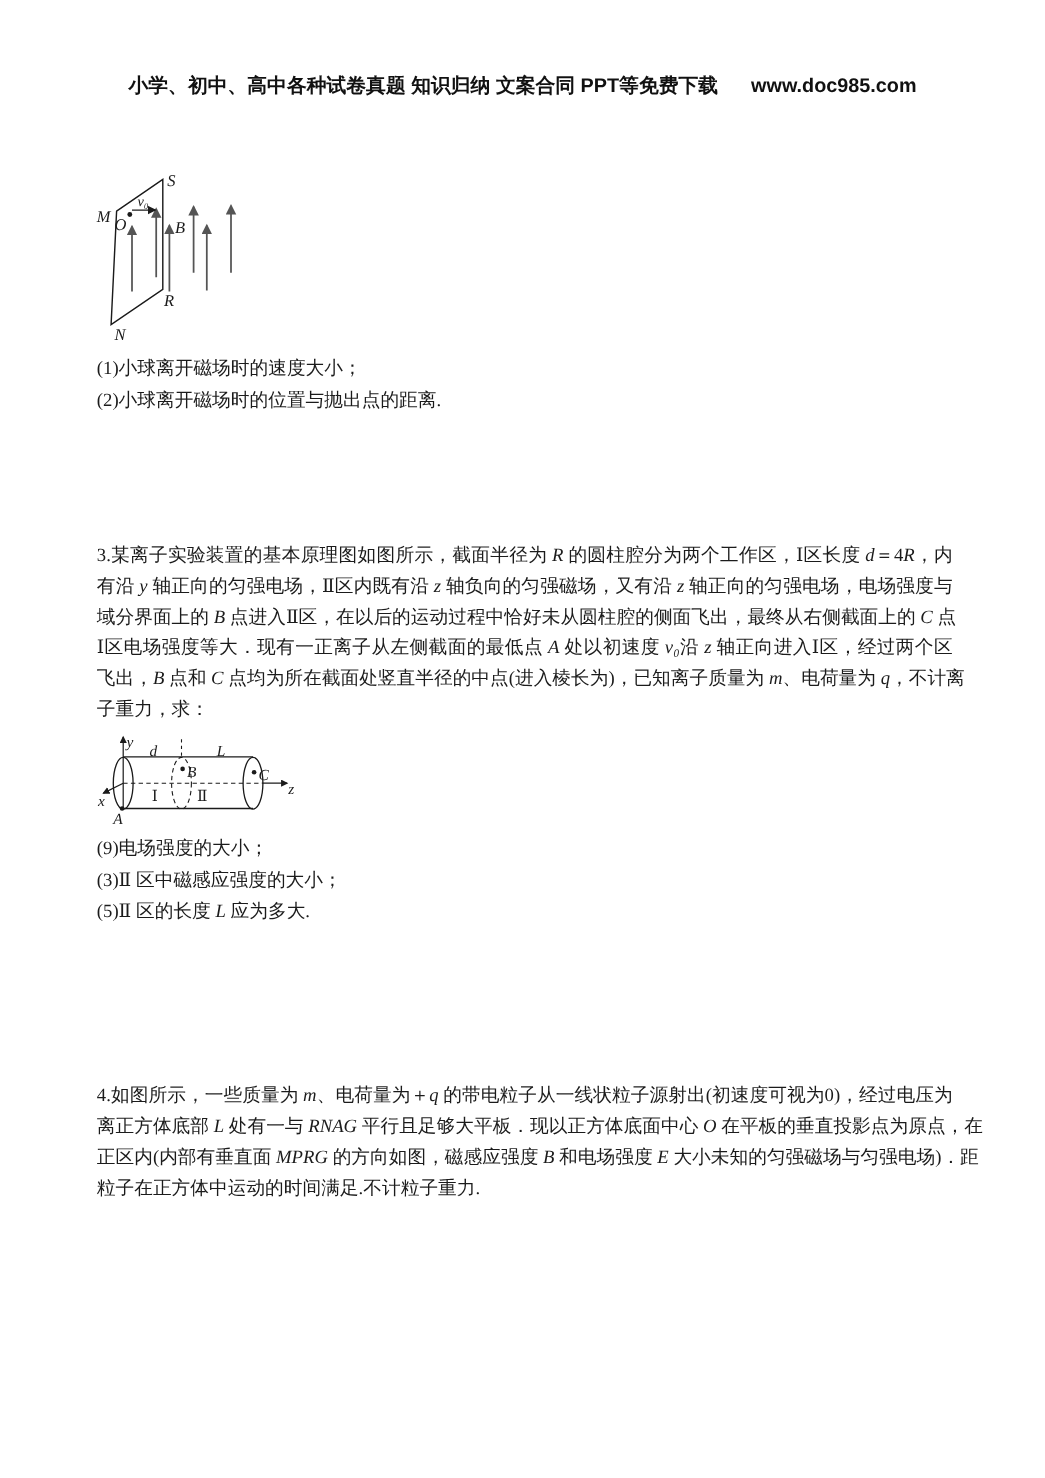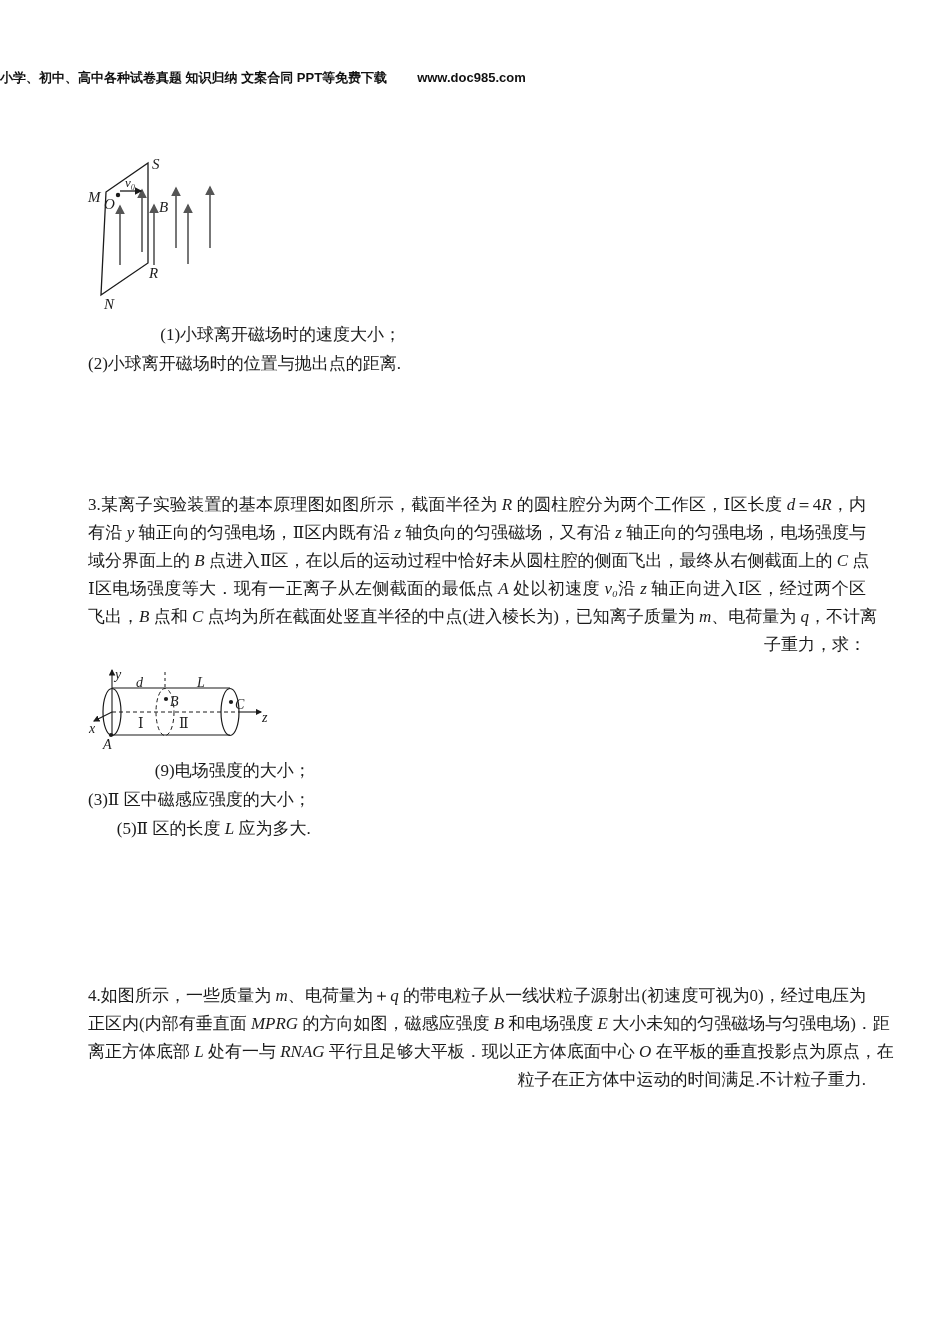--- a/index.html
+++ b/index.html
@@ -2,28 +2,28 @@
 <html><head>
 <meta charset="utf-8">
 <style>
   html,body { margin:0; padding:0; background:#ffffff; }
   .page {
     position:relative; width:950px; height:1344px; margin:0 auto;
     background:#ffffff; color:#1b1b1b; overflow:hidden;
     font-family:"Liberation Serif","DejaVu Serif",serif;
   }
   .header {
-    position:absolute; top:68px; left:0; width:950px; 
+    position:absolute; top:68px; left:0; width:950px; text-align:center;
     font-family:"Liberation Sans","DejaVu Sans",sans-serif;
-    font-weight:700; font-size:13px; line-height:20px; color:#111;
+    font-weight:700; font-size:18px; line-height:20px; color:#111;
   }
   .header .site { margin-left:30px; color:#111; text-decoration:none; }
   .tblock { position:absolute; }
   .tline {
-    height:28px; line-height:28px; font-size:17px; color:#1b1b1b;text-align:right;
+    height:28px; line-height:28px; font-size:17px; color:#1b1b1b;
   }
   .items .tline { height:29px; line-height:29px; }
   .just { text-align:justify; text-align-last:justify; white-space:nowrap; }
   .var {
     font-style:italic;
     font-family:"Liberation Serif","DejaVu Serif",serif;
   }
   svg text {
     font-family:"Liberation Serif","DejaVu Serif",serif;
     fill:#1b1b1b;
@@ -125,18 +125,18 @@
   </svg>
 
   <div class="tblock items" style="left:88px;top:756px">
       <div class="tline"><span>(9)电场强度的大小；</span></div>
       <div class="tline"><span>(3)Ⅱ 区中磁感应强度的大小；</span></div>
       <div class="tline"><span>(5)Ⅱ 区的长度 </span><span class="var">L</span><span> 应为多大.</span></div>
     </div>
 
   <div class="tblock" style="left:88px;top:982px;width:778px">
       <div class="tline just"><span>4.如图所示，一些质量为 </span><span class="var">m</span><span>、电荷量为＋</span><span class="var">q</span><span> 的带电粒子从一线状粒子源射出(初速度可视为0)，经过电压为</span></div>
+      <div class="tline just"><span>离正方体底部 </span><span class="var">L</span><span> 处有一与 </span><span class="var">RNAG</span><span> 平行且足够大平板．现以正方体底面中心 </span><span class="var">O</span><span> 在平板的垂直投影点为原点，在</span></div>
       <div class="tline just"><span>正区内(内部有垂直面 </span><span class="var">MPRG</span><span> 的方向如图，磁感应强度 </span><span class="var">B</span><span> 和电场强度 </span><span class="var">E</span><span> 大小未知的匀强磁场与匀强电场)．距</span></div>
-      <div class="tline just"><span>离正方体底部 </span><span class="var">L</span><span> 处有一与 </span><span class="var">RNAG</span><span> 平行且足够大平板．现以正方体底面中心 </span><span class="var">O</span><span> 在平板的垂直投影点为原点，在</span></div>
       <div class="tline"><span>粒子在正方体中运动的时间满足.不计粒子重力.</span></div>
     </div>
 
 </div>
 
 </body></html>

